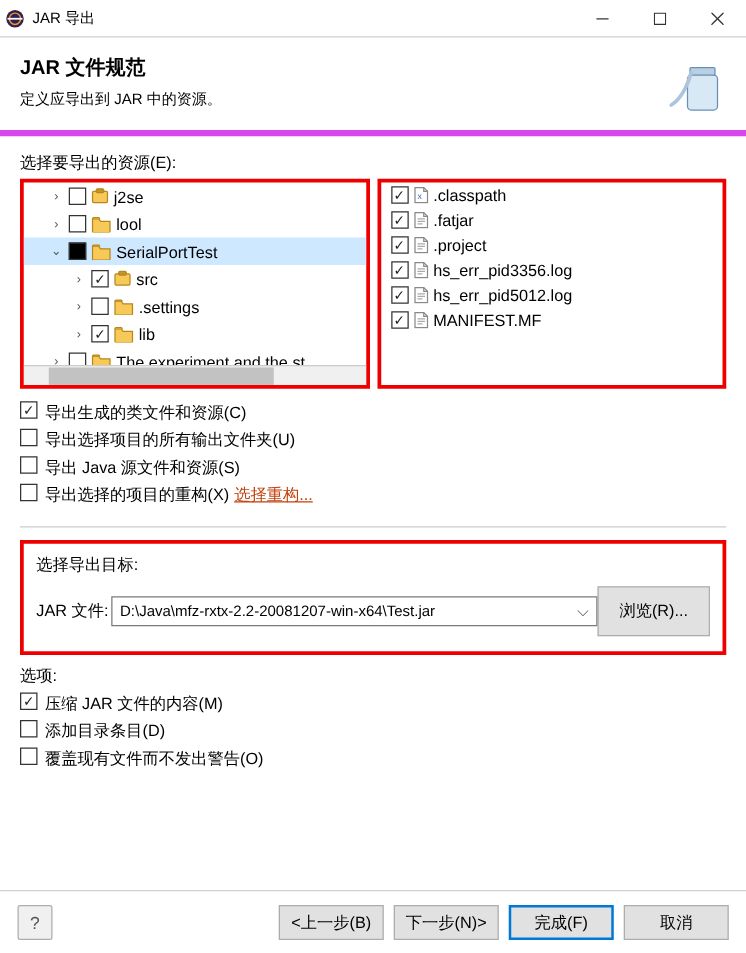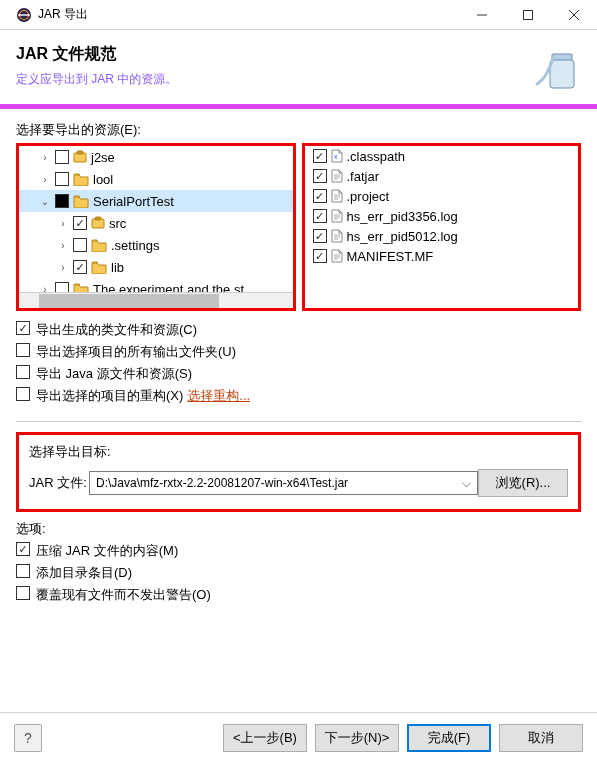--- a/index.html
+++ b/index.html
@@ -1,26 +1,26 @@
 <!DOCTYPE html>
 <html><head>
 <meta charset="utf-8">
 <style>
 * { box-sizing: border-box; margin: 0; padding: 0; font-family: "Microsoft YaHei", "Segoe UI", sans-serif; }
 body { width: 597px; height: 762px; background: #fff; font-size: 13px; color: #000; overflow: hidden; }
 
-.titlebar { height: 30px; background: #fff; border-bottom: 1px solid #d0d0d0; display: flex; align-items: center; padding-left: 16px; }
+.titlebar { height: 30px; background: #fff; border-bottom: 1px solid #d0d0d0; display: flex; align-items: center; padding-left: 4px; }
 .titlebar .eclipse-icon { width: 16px; height: 16px; margin-right: 6px; }
 .titlebar .title { flex: 1; font-size: 12px; }
 .titlebar .winbtn { width: 46px; height: 30px; display: flex; align-items: center; justify-content: center; color: #555; }
 
 .header { padding: 14px 16px 12px 16px; display: flex; border-bottom: 5px solid #d946ef; }
 .header-text { flex: 1; }
 .header-title { font-size: 16px; font-weight: bold; margin-bottom: 6px; }
-.header-desc { font-size: 12px; color: #8b5cf6; }
+.header-desc { font-size: 12px; color: #000000; }
 .jar-icon { width: 48px; height: 48px; }
 
 .body { padding: 12px 16px 6px 16px; }
 
 .label { margin-bottom: 4px; font-size: 13px; }
 
 .panes { display: flex; gap: 6px; margin-bottom: 10px; }
 .pane { flex: 1; height: 168px; border: 1px solid #7a7a7a; background: #fff; overflow: auto; font-size: 13px; position: relative; }
 .pane-right { border: 3px solid #e00; }
 
@@ -44,21 +44,21 @@
 .opt-row .chk { margin-left: 0; margin-right: 6px; }
 .opt-row .link { color: #c2410c; text-decoration: underline; margin-left: 4px; cursor: pointer; }
 
 .hr { border: none; border-top: 1px solid #ccc; margin: 4px 0 10px 0; }
 
 .dest-box { border: 3px solid #e00; padding: 8px 10px 12px 10px; margin-bottom: 8px; }
 .dest-row { display: flex; align-items: center; margin-top: 8px; }
 .dest-row .lbl { width: 60px; }
 .dest-row .combo { flex: 1; height: 24px; border: 1px solid #7a7a7a; padding: 0 20px 0 6px; font-size: 12px; background: #fff; position: relative; display: flex; align-items: center; overflow: hidden; }
 .dest-row .combo::after { content: "⌵"; position: absolute; right: 6px; color: #555; }
-.dest-row .browse { width: 90px; height: 28px; background: #e1e1e1; border: 1px solid #adadad; cursor: pointer; font-size: 13px; }
+.dest-row .browse { width: 90px; height: 40px; background: #e1e1e1; border: 1px solid #adadad; cursor: pointer; font-size: 13px; }
 
 .tree-box { border: 3px solid #e00; padding: 0; position: relative; }
 .tree-inner { height: 162px; overflow: hidden; position: relative; }
 
 .footer { position: absolute; bottom: 0; left: 0; right: 0; height: 50px; border-top: 1px solid #d0d0d0; display: flex; align-items: center; padding: 0 14px; gap: 8px; background: #fff; }
 .footer .help { width: 28px; height: 28px; border: 1px solid #adadad; border-radius: 2px; display: flex; align-items: center; justify-content: center; color: #555; background: #f0f0f0; cursor: pointer; font-size: 14px; }
 .footer .spacer { flex: 1; }
 .footer button { width: 84px; height: 28px; background: #e1e1e1; border: 1px solid #adadad; font-size: 13px; cursor: pointer; }
 .footer button.primary { border: 2px solid #0078d7; }
 

